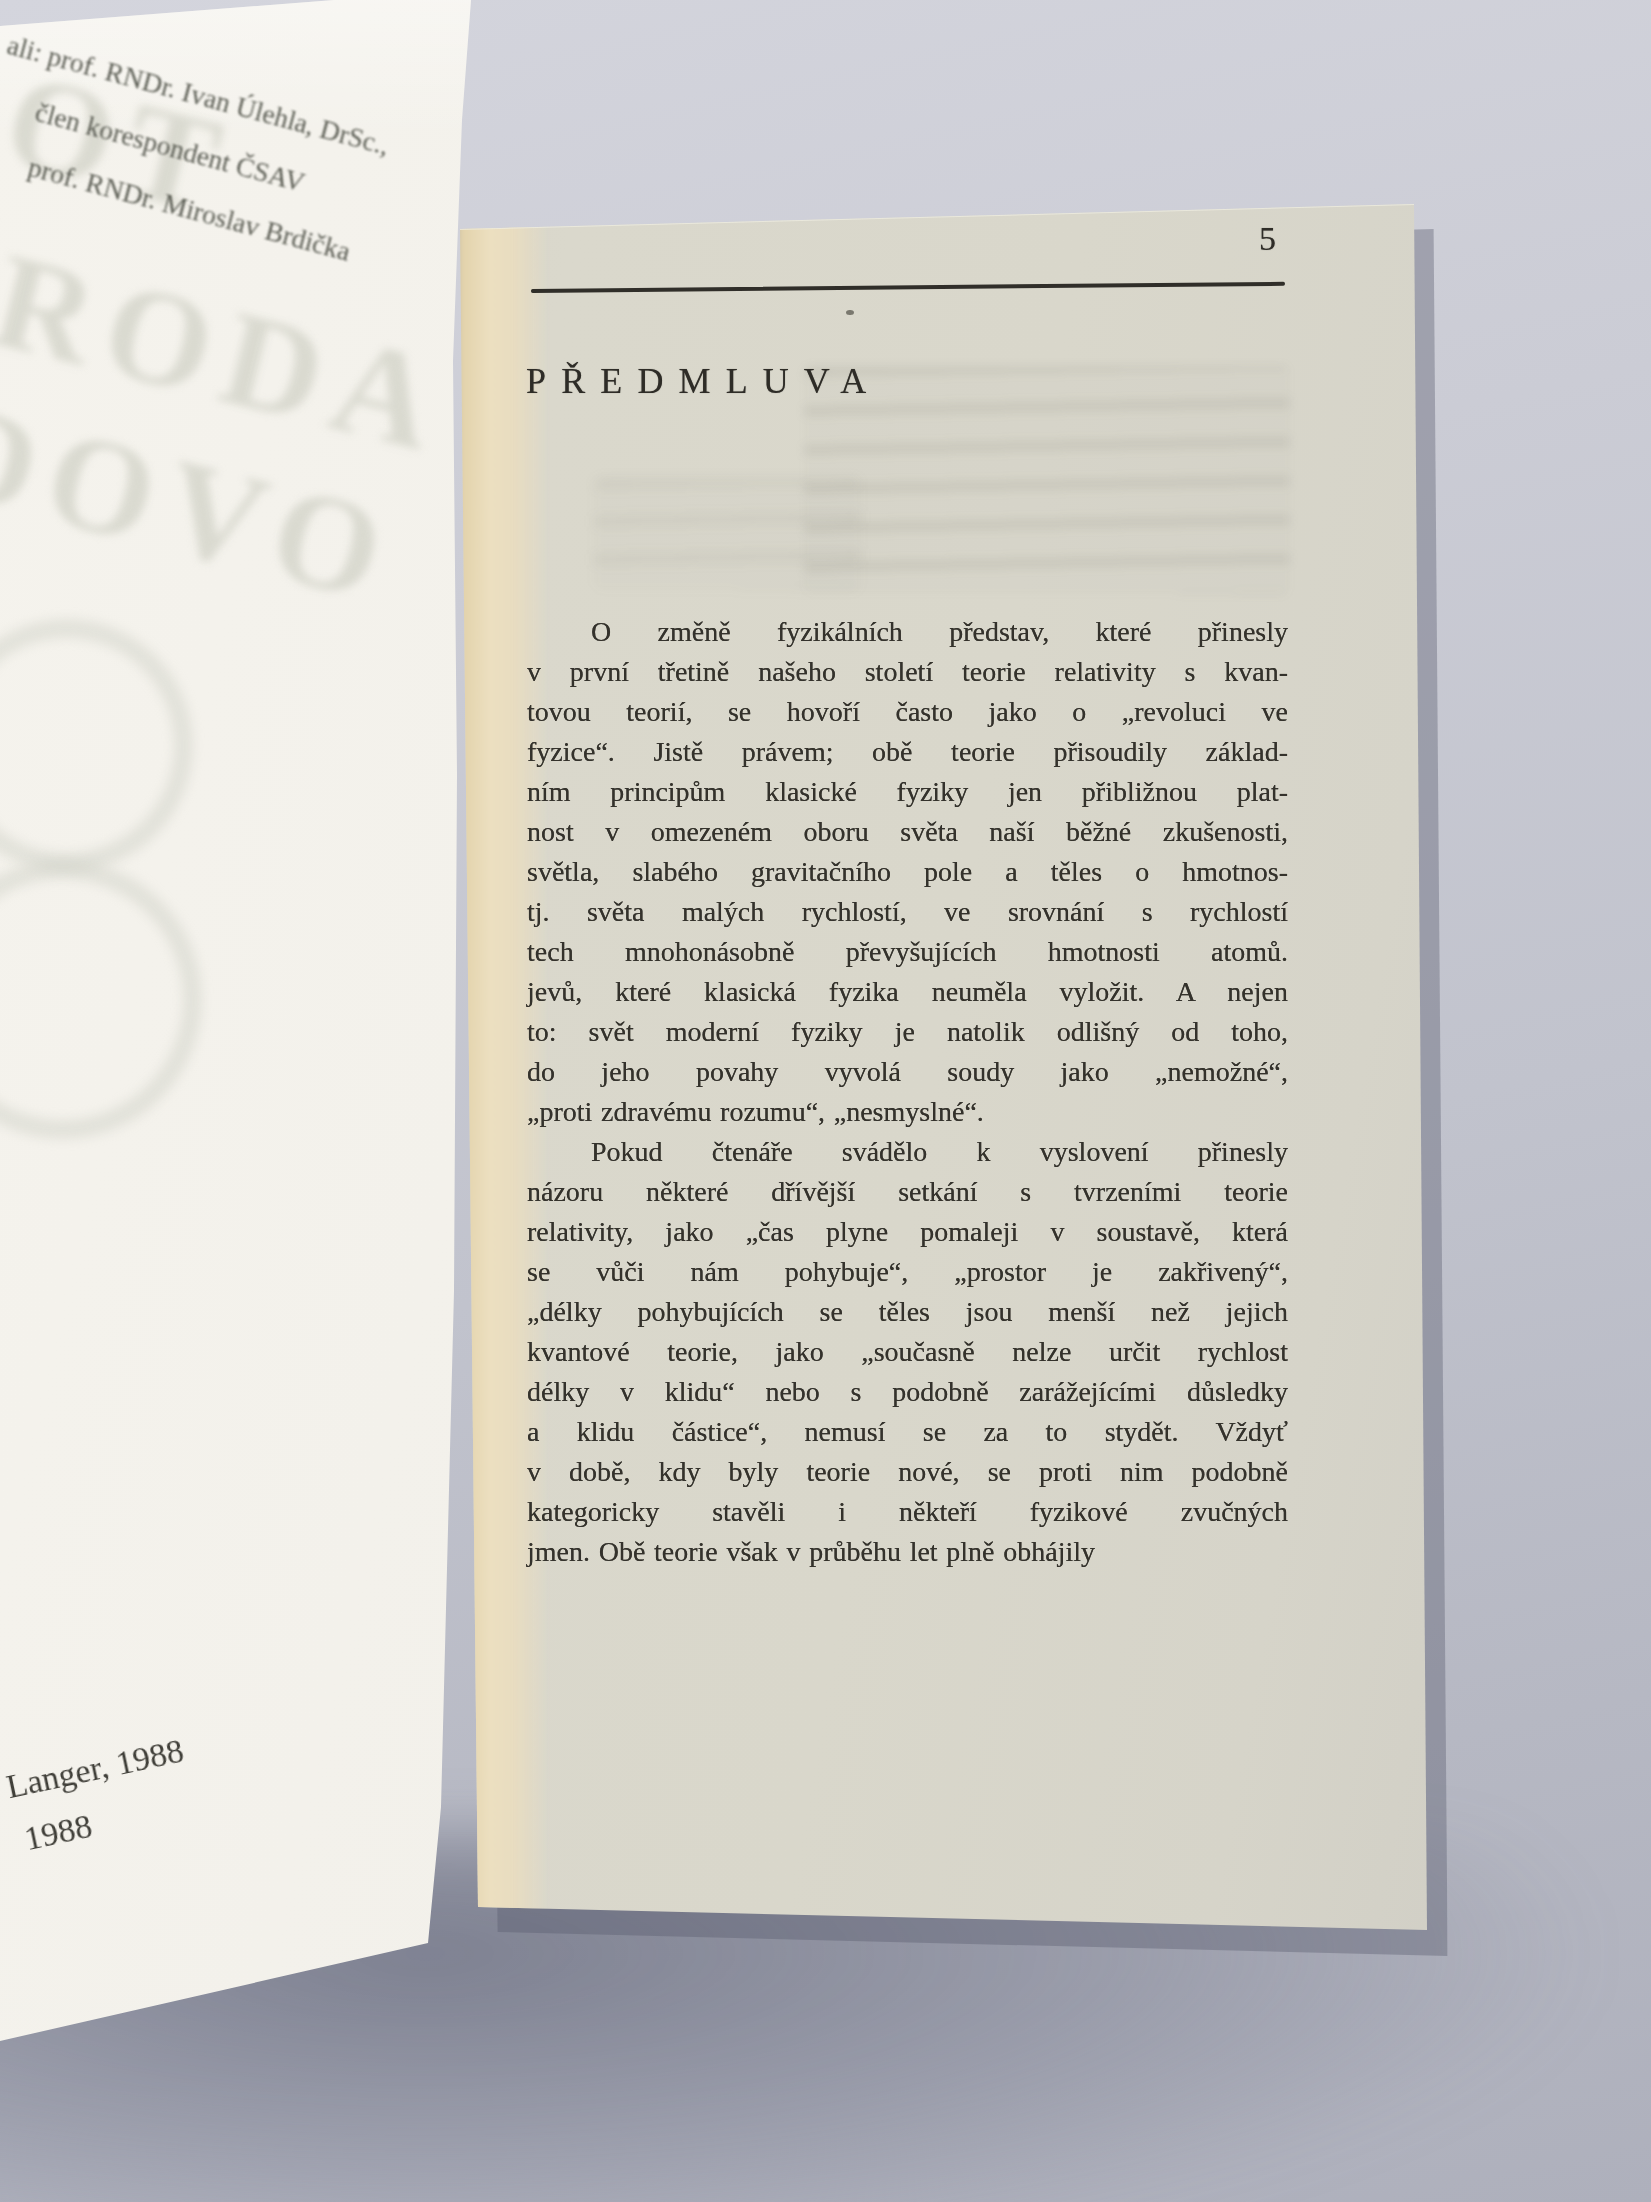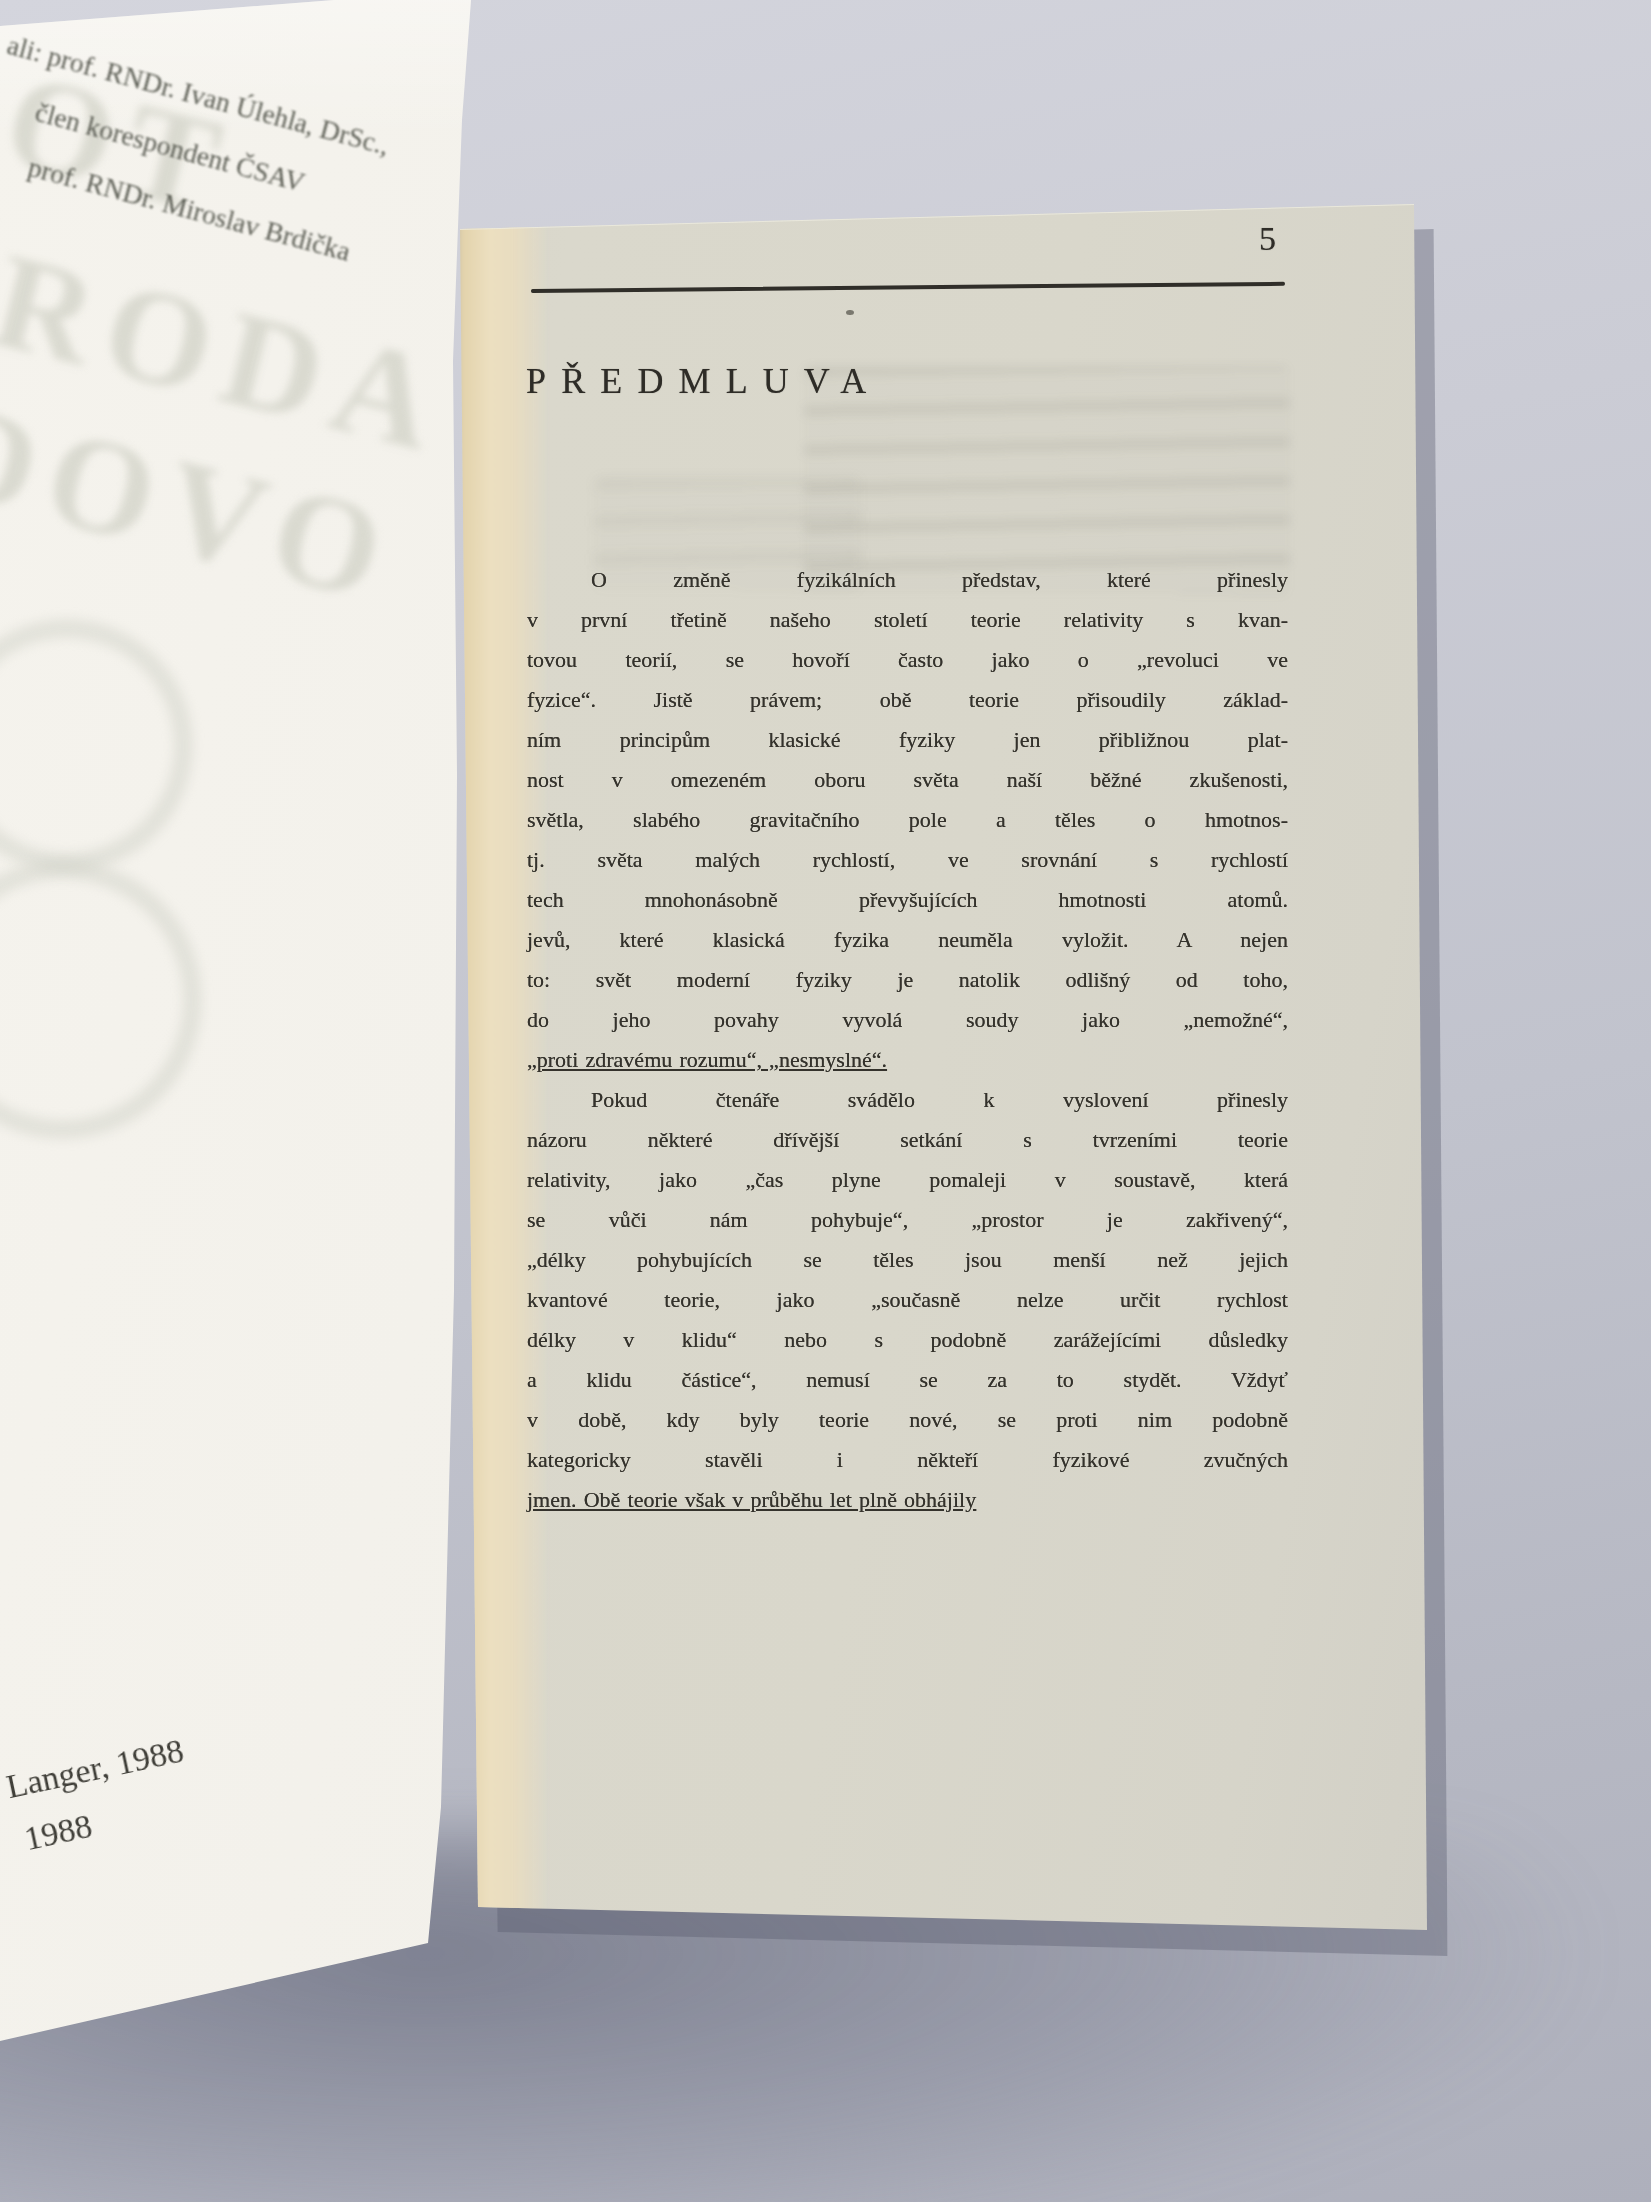--- a/index.html
+++ b/index.html
@@ -40,25 +40,25 @@
     background:rgba(58,56,48,.6);filter:blur(0.4px);}
 
   
   .smudge-a{position:absolute;left:804px;top:366px;width:486px;height:228px;border-radius:8.6px;
     background:repeating-linear-gradient(179deg,rgba(104,104,96,.11) 0 12px,rgba(104,104,96,.02) 12px 39px);
     filter:blur(4.3px);}
   .smudge-b{position:absolute;left:594px;top:478px;width:267px;height:112px;border-radius:8.6px;
     background:repeating-linear-gradient(179deg,rgba(104,104,96,.09) 0 11.2px,rgba(104,104,96,.02) 11.2px 38px);
     filter:blur(5.2px);}
 
-  .body-text{position:absolute;left:527px;top:560px;width:761px;font-size:22px;line-height:40px;
+  .body-text{position:absolute;left:527px;top:612px;width:761px;font-size:28px;line-height:40px;
     color:#34322c;text-shadow:0 0 0.6px rgba(52,50,44,.85);word-spacing:1.7px;}
   .line{text-align:justify;text-align-last:justify;white-space:normal;}
   .line.indent{text-indent:64px;}
-  .line.endpara{text-align-last:left;text-decoration:underline;}
+  .line.endpara{text-align-last:left;}
 
   
   .left-page{position:absolute;inset:0;z-index:5;
     clip-path:polygon(0 26px,334px 0,471px 0,462px 120px,453px 361px,457px 774px,454px 1291px,441px 1807px,428px 1943px,0 2041px);
     background:linear-gradient(103deg,#f5f3ed 0%,#f2f0ea 50%,#ecebe2 78%,#e0ddd0 93%,#d3cebd 100%);}
   .left-page .edge-shade{position:absolute;inset:0;
     background:linear-gradient(to bottom,rgba(255,255,255,.35) 0,rgba(0,0,0,0) 138px),
                linear-gradient(to left,rgba(120,110,85,.14) 0,rgba(0,0,0,0) 43px);}
   .credit{position:absolute;font-size:27.5px;color:#5b5d54;filter:blur(0.9px);
     transform:rotate(15deg);transform-origin:left top;white-space:nowrap;}

